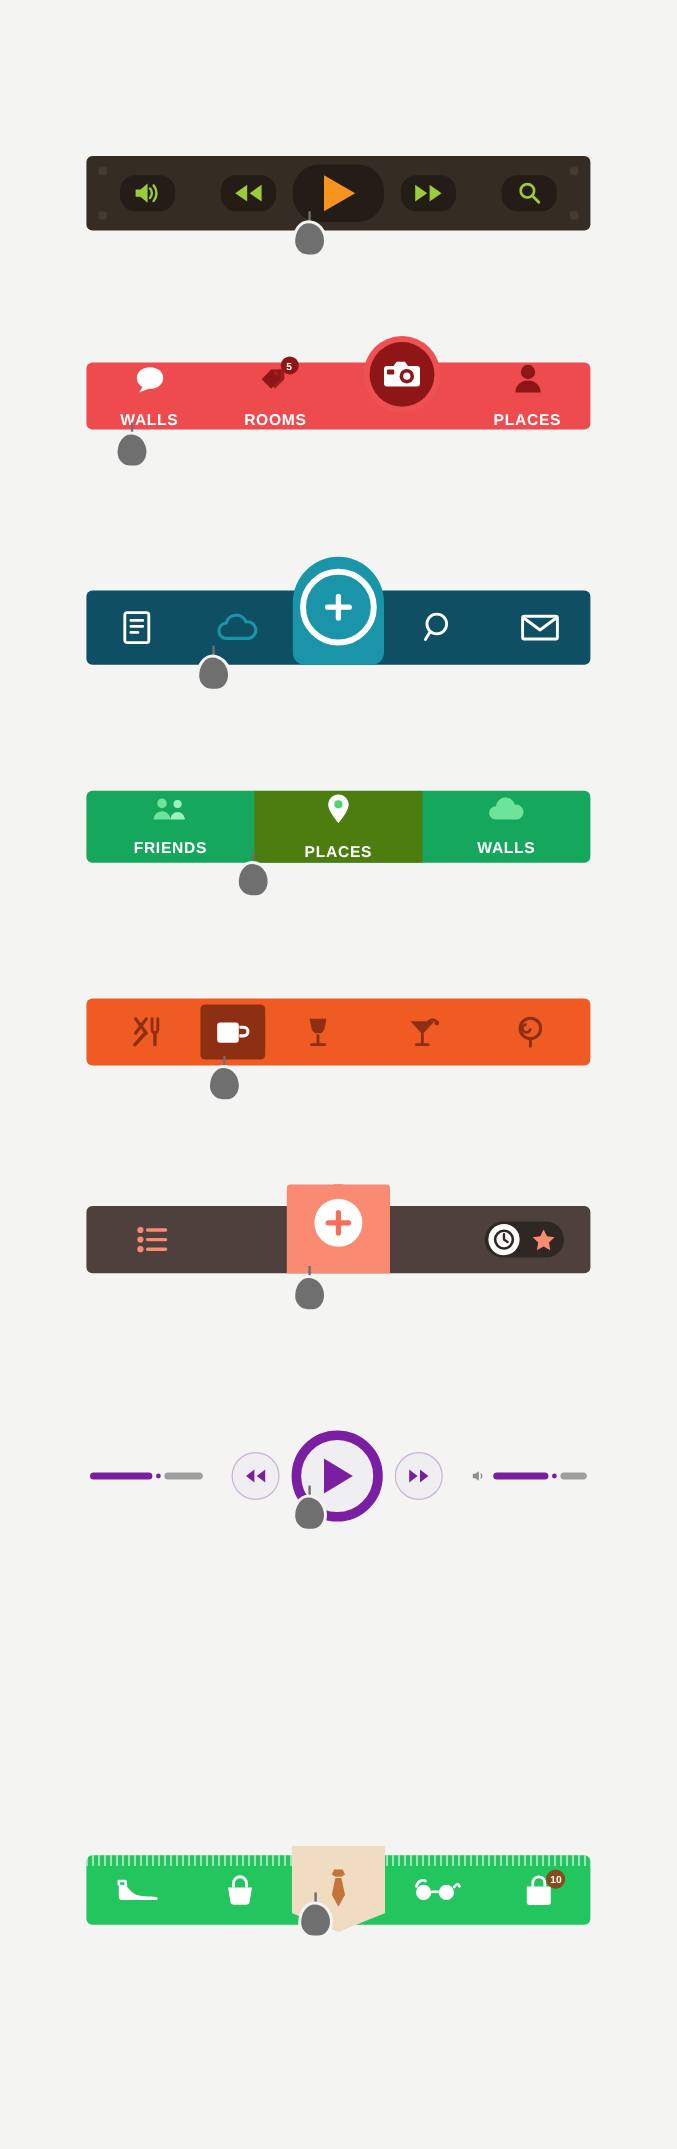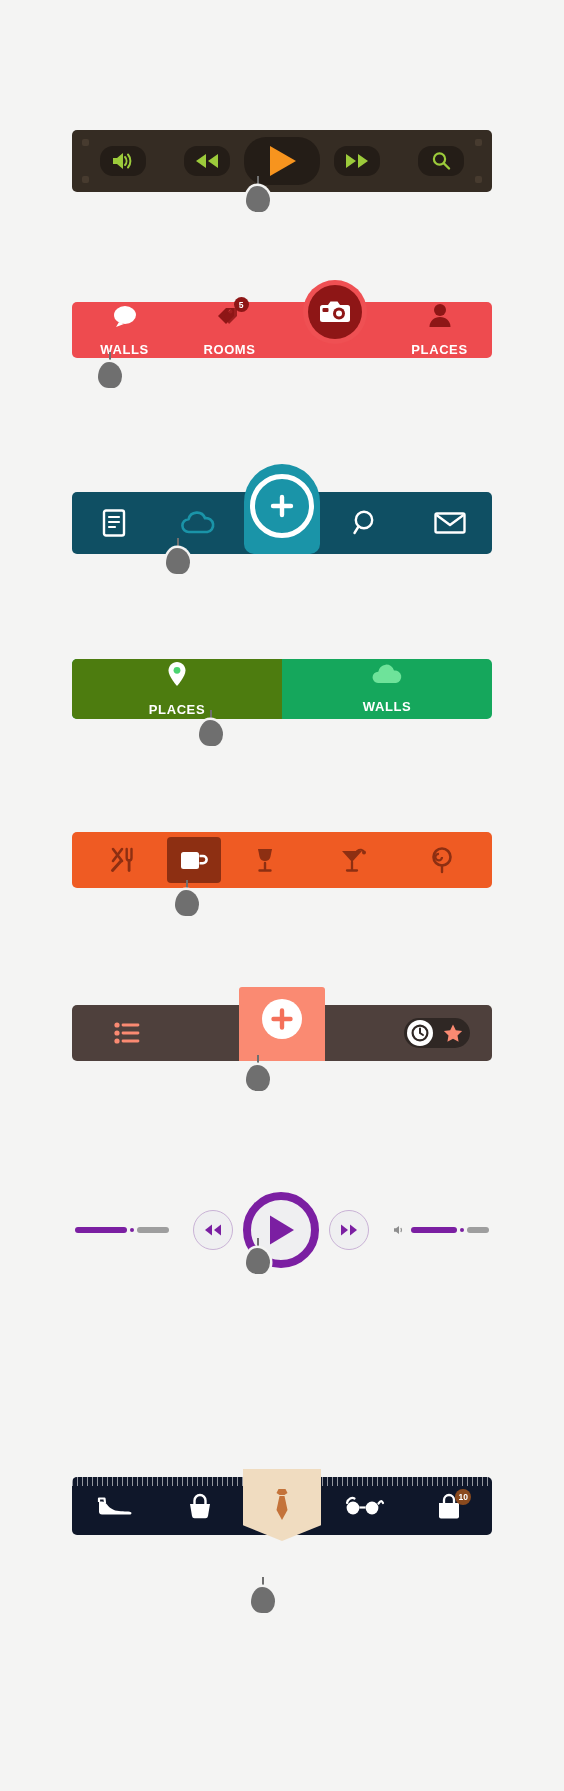--- a/index.html
+++ b/index.html
@@ -132,21 +132,21 @@
     width:38px;height:38px;border-radius:50%;background:#efeff1;
     border:1px solid #c9b2d6;display:flex;align-items:center;justify-content:center;
   }
   .play-big{
     width:76px;height:76px;border-radius:50%;background:#efeff1;
     border:8px solid #7b1fa2;display:flex;align-items:center;justify-content:center;
     box-sizing:border-box;
   }
 
   
-  #bar8{top:1477px;height:58px;background:#0f172a;}
+  #bar8{top:1546px;height:58px;background:#22c55e;}
   .ruler{
     position:absolute;left:0;top:0;width:100%;height:9px;
     background:repeating-linear-gradient(to right,
       rgba(255,255,255,.55) 0 1px, rgba(255,255,255,0) 1px 5px);
   }
   #bar8 .cell.active{
     background:#f0dcc0;height:72px;margin-top:-2px;flex:0 0 78px;
     clip-path:polygon(0 0,100% 0,100% 78%,50% 100%,0 78%);
     display:flex;align-items:center;justify-content:center;
   }
@@ -315,20 +315,31 @@
         </svg>
       </span>
     </div>
   </div>
   <div class="cursor" style="left:163px;top:538px;">
     <div class="stem"></div>
       <div class="palm"></div>
   </div>
 
   <div class="bar" id="bar4">
+    <div class="cell">
+      <span class="ic">
+        <svg width="30" height="20" viewBox="0 0 30 20">
+          <circle cx="8" cy="5.5" r="4" fill="#6ee39a"></circle>
+          <path d="M1 19c0-4 3.2-7 7-7s7 3 7 7z" fill="#6ee39a"></path>
+          <circle cx="21" cy="6" r="3.4" fill="#9af3bd"></circle>
+          <path d="M15 19c0-3.6 2.8-6.4 6-6.4s6 2.8 6 6.4z" fill="#9af3bd"></path>
+        </svg>
+      </span>
+      <span class="lbl">FRIENDS</span>
+    </div>
     <div class="cell active">
       <span class="ic">
         <svg width="20" height="26" viewBox="0 0 20 26">
           <path d="M10 1C5.3 1 1.5 4.8 1.5 9.5c0 6 8.5 15.5 8.5 15.5s8.5-9.5 8.5-15.5C18.5 4.8 14.7 1 10 1z" fill="#fff"></path>
           <circle cx="10" cy="9.3" r="3.4" fill="#4cd471"></circle>
         </svg>
       </span>
       <span class="lbl">PLACES</span>
     </div>
     <div class="cell">

